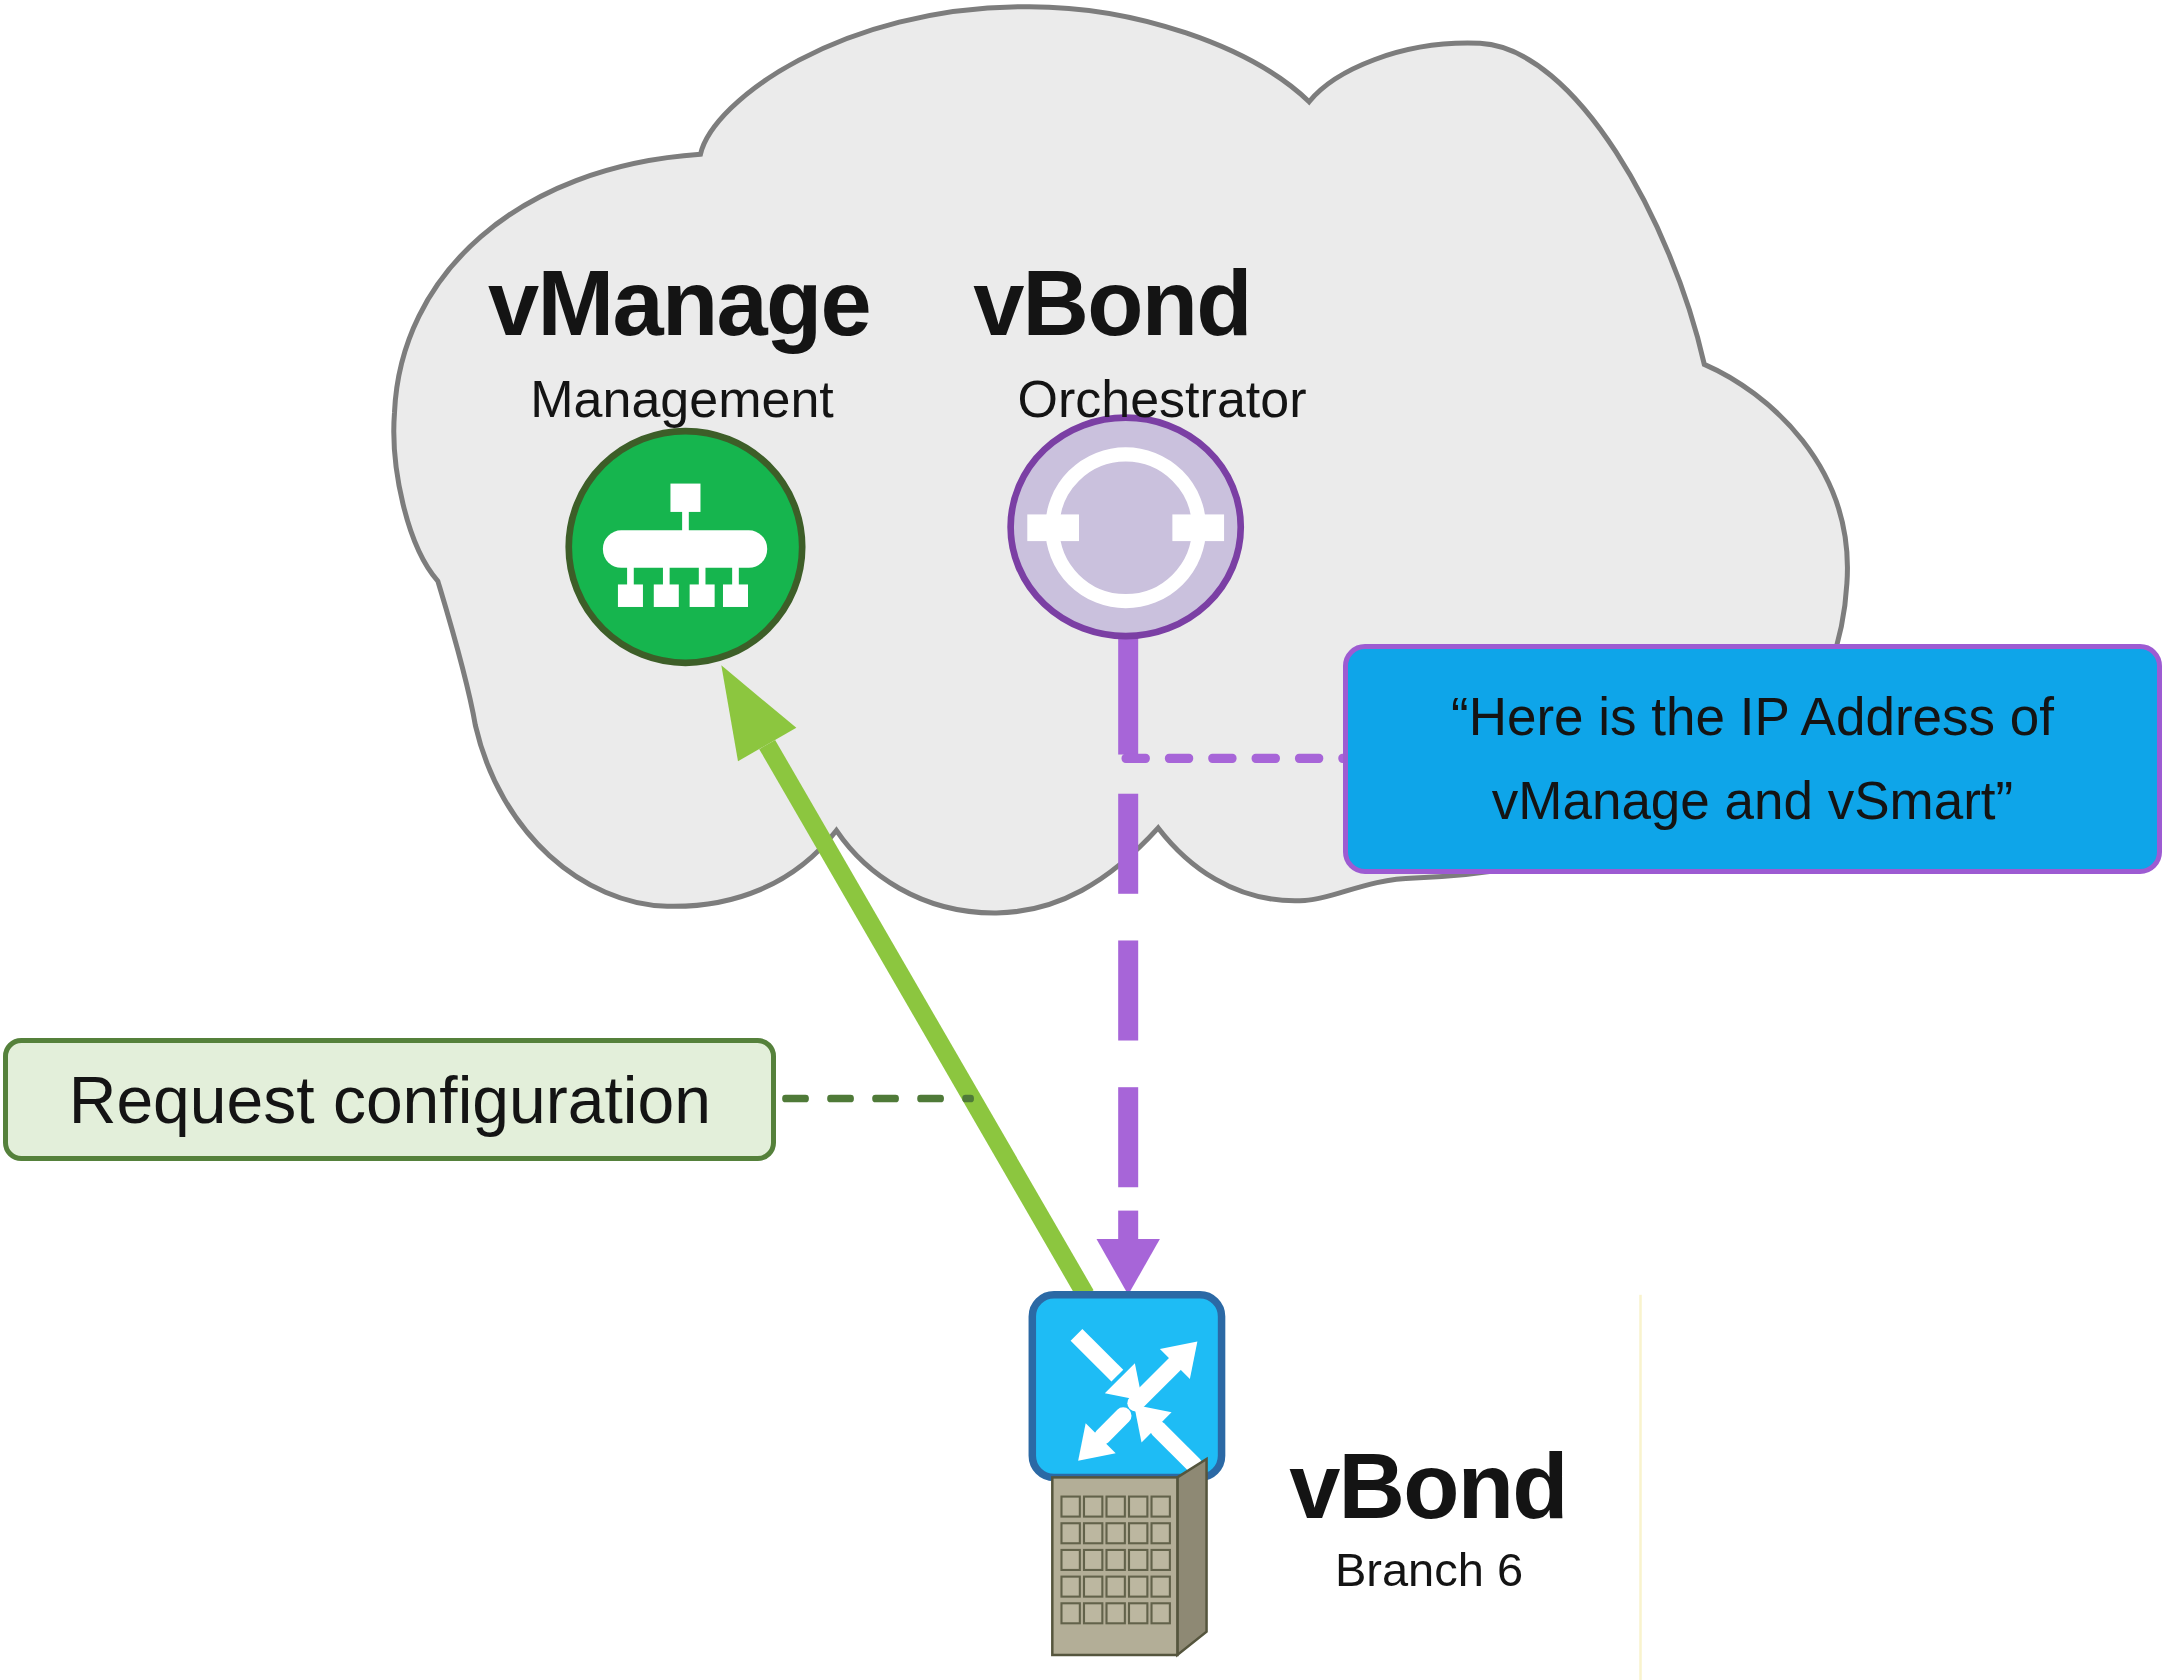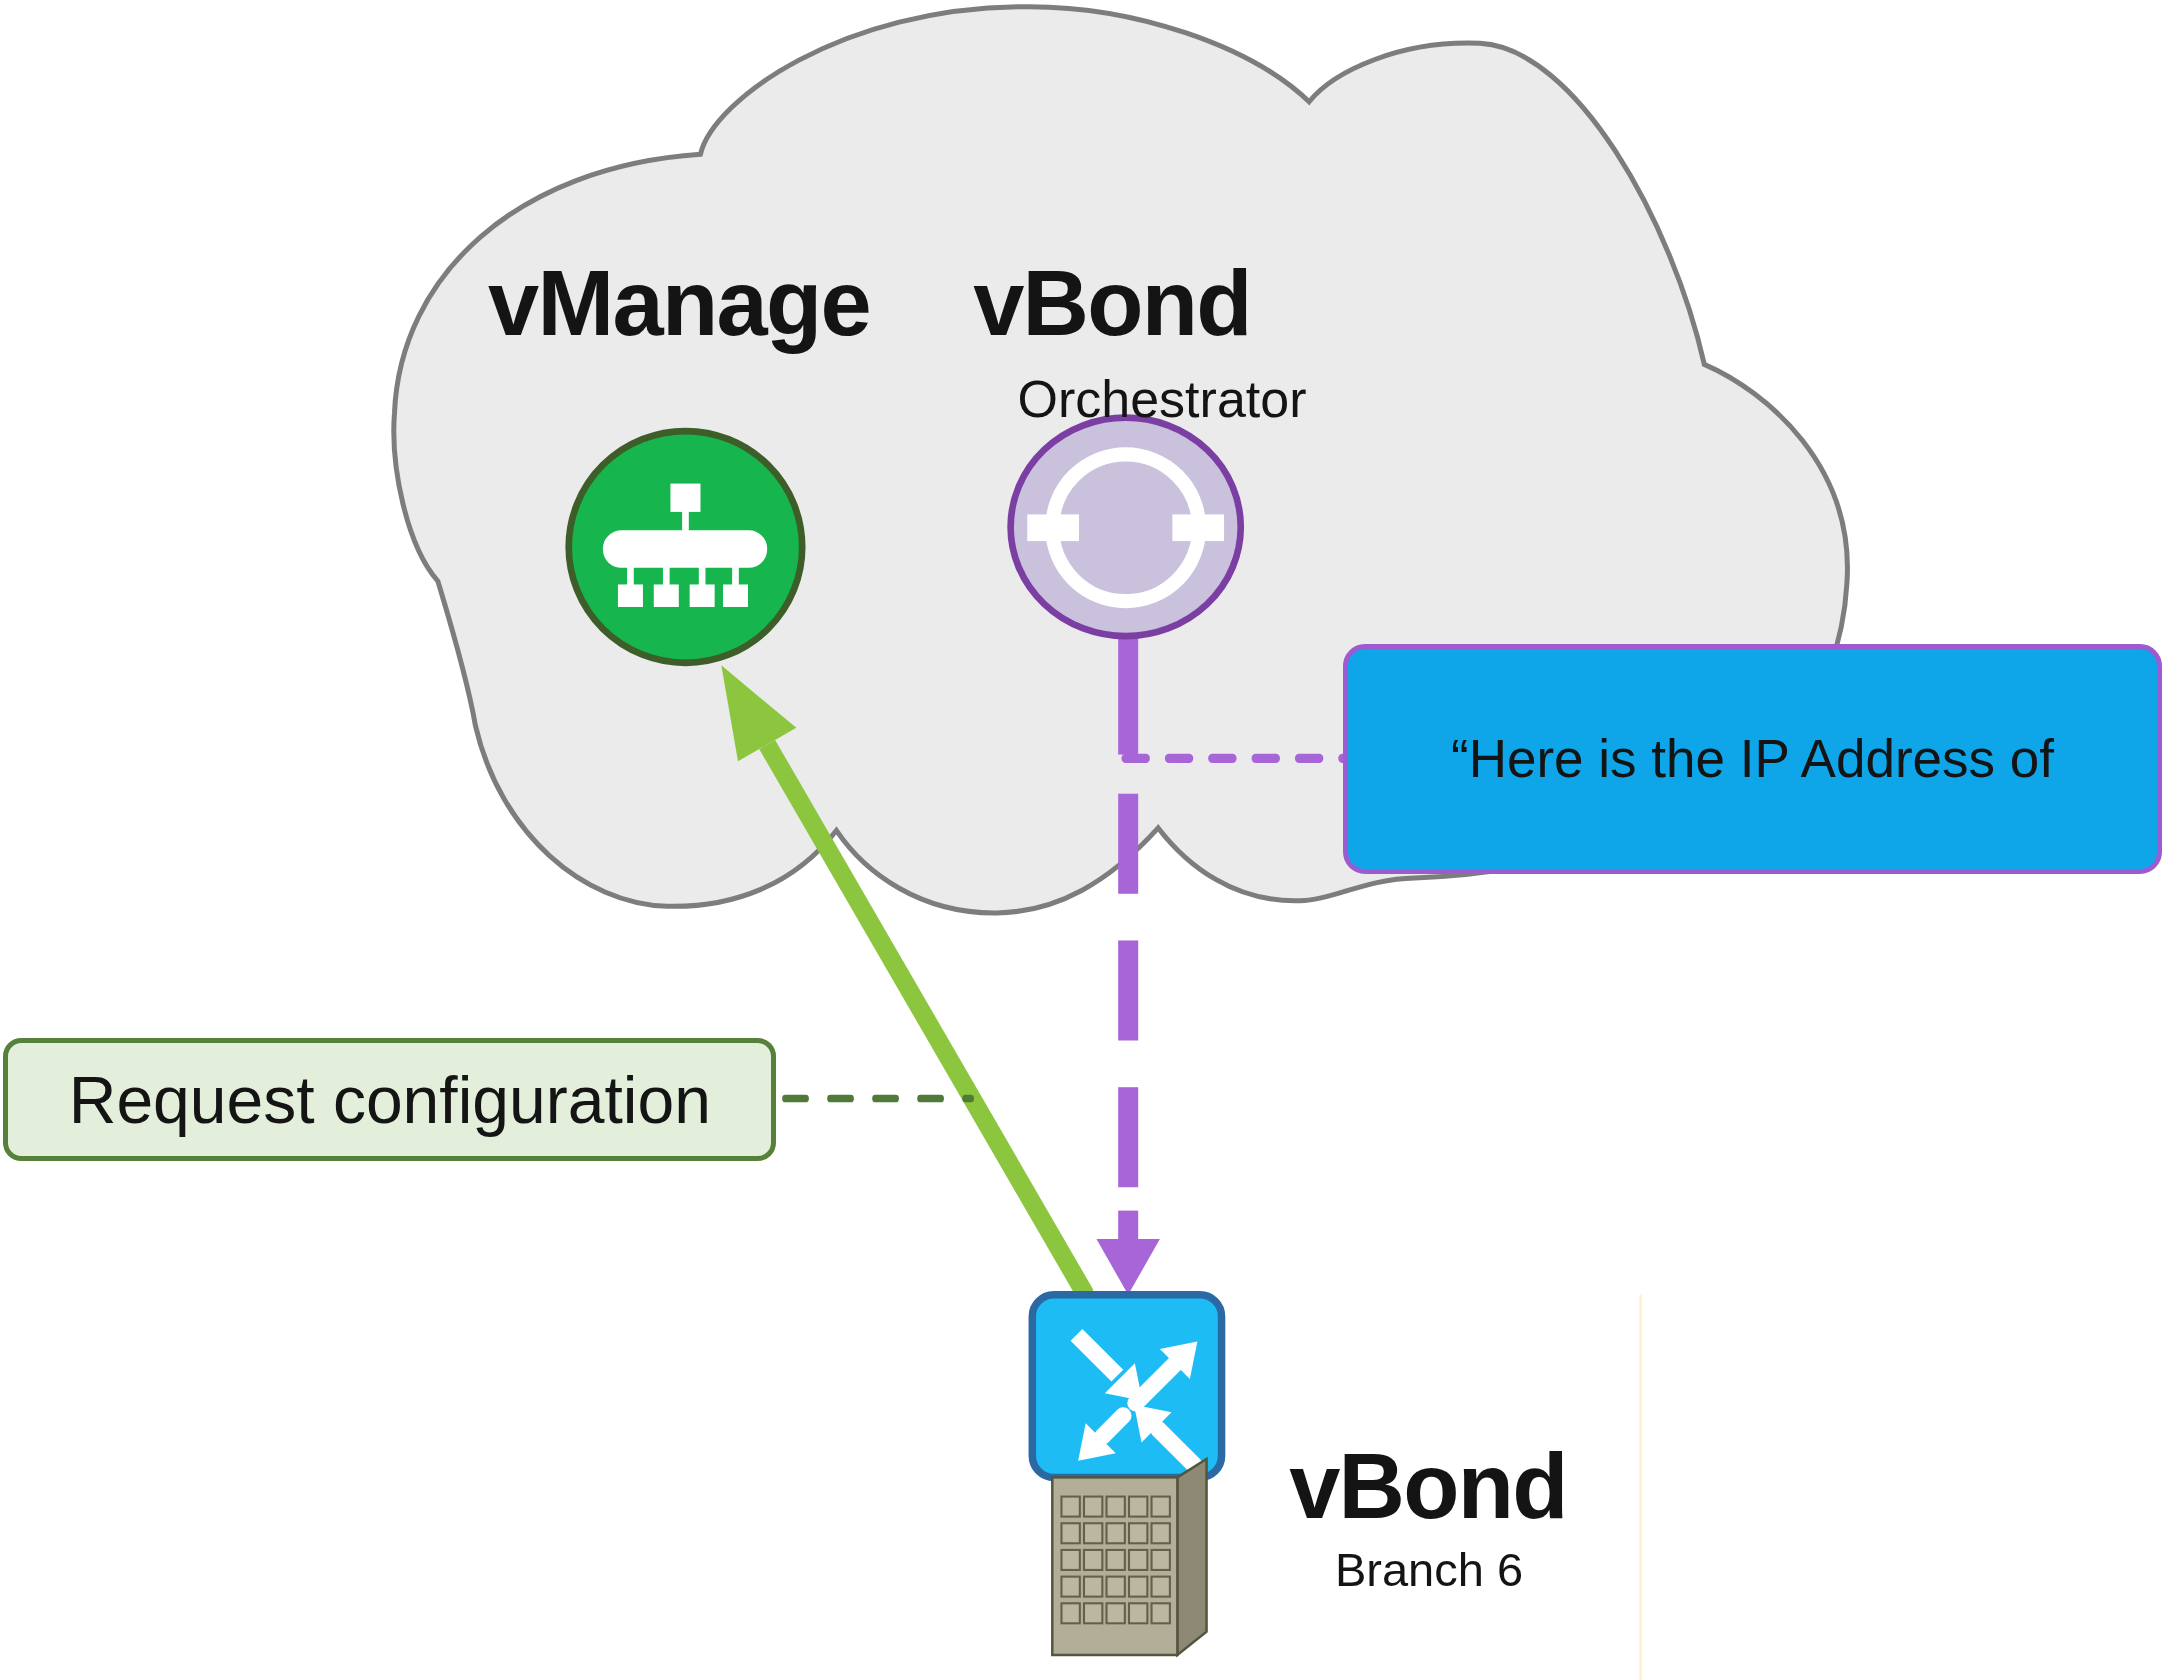--- a/index.html
+++ b/index.html
@@ -134,29 +134,31 @@
           <rect x="1327" y="1923" width="22" height="24"></rect>
           <rect x="1354" y="1923" width="22" height="24"></rect>
           <rect x="1381" y="1923" width="22" height="24"></rect>
       </g>
     </g>
 
     <rect x="1966" y="1553" width="3" height="462" fill="#f7f0c0" opacity="0.8"></rect>
   </svg>
 
   <div class="label node-title" style="left:679px;top:303px;">vManage</div>
+  <div class="label node-sub" style="left:682px;top:399px;">Management</div>
 
   <div class="label node-title" style="left:1112px;top:303px;">vBond</div>
   <div class="label node-sub" style="left:1162px;top:399px;">Orchestrator</div>
 
   <div class="label node-title" style="left:1428px;top:1486px;">vBond</div>
   <div class="label node-sub-small" style="left:1429px;top:1569px;transform:translate(-50%,-50%);position:absolute;color:#141414;white-space:nowrap;">Branch 6</div>
 
   <div class="callout callout-purple">
     <div>“Here is the IP Address of</div>
+    <div>vManage and vSmart”</div>
   </div>
 
   <div class="callout callout-green">
     <div>Request configuration</div>
   </div>
 
 </div>
 
 
 </body></html>

